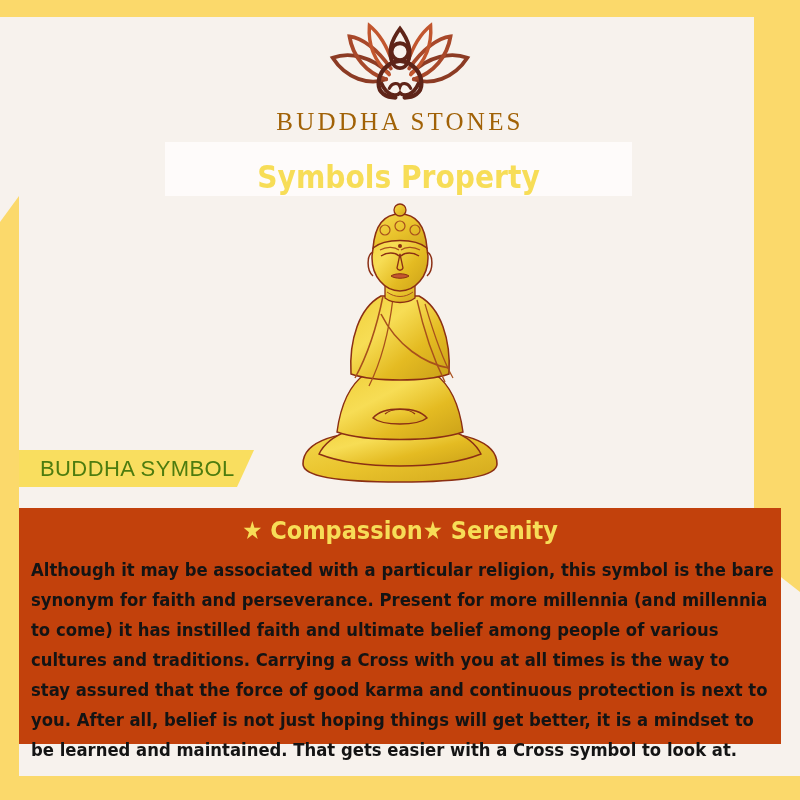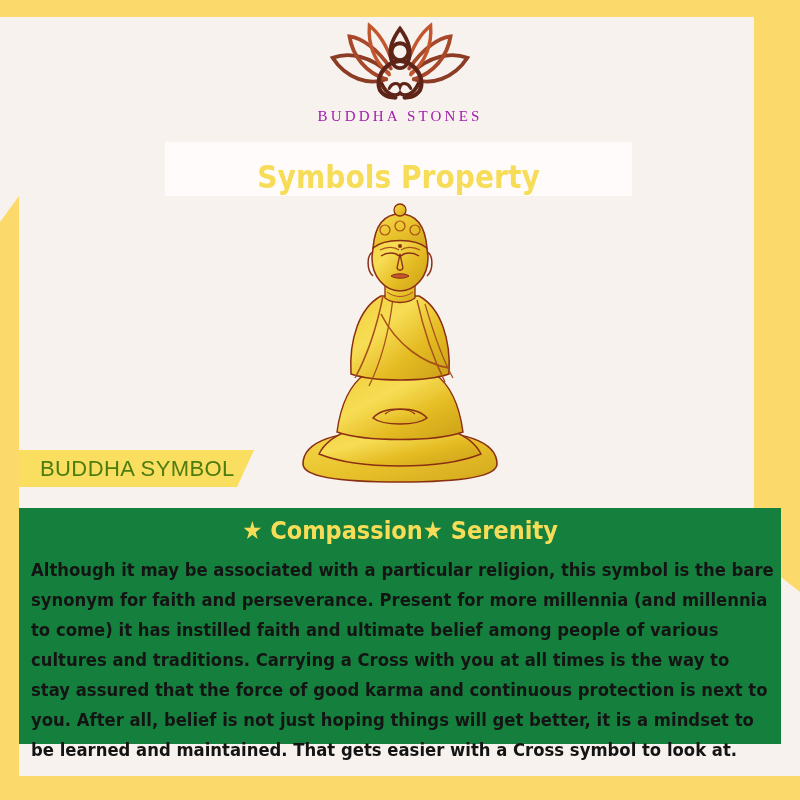--- a/index.html
+++ b/index.html
@@ -60,23 +60,23 @@
     z-index: 2;
   }
   .logo-mark {
     width: 170px;
     height: 88px;
     display: block;
   }
   .logo-word {
     margin-top: 2px;
     font-family: "Liberation Serif", serif;
-    font-size: 15px;
+    font-size: 25px;
     letter-spacing: 3.2px;
-    color: #a21caf;
+    color: #a16207;
     font-weight: 400;
   }
 
   
   .title-panel {
     position: absolute;
     left: 165px; top: 142px;
     width: 467px; height: 54px;
     background: #fefbfa;
     display: flex;
@@ -130,21 +130,21 @@
     font-family: "Liberation Sans", sans-serif;
     white-space: nowrap;
   }
 
   
   .content {
     position: absolute;
     left: 19px; top: 508px;
     width: 762px;
     height: 236px;
-    background: #15803d;
+    background: #c2410c;
     z-index: 2;
   }
   .subtitle {
     text-align: center;
     margin-top: 8px;
     font-family: "DejaVu Sans", sans-serif;
     font-weight: bold;
     font-size: 25px;
     color: #f7dd57;
     transform: scaleX(0.9);

